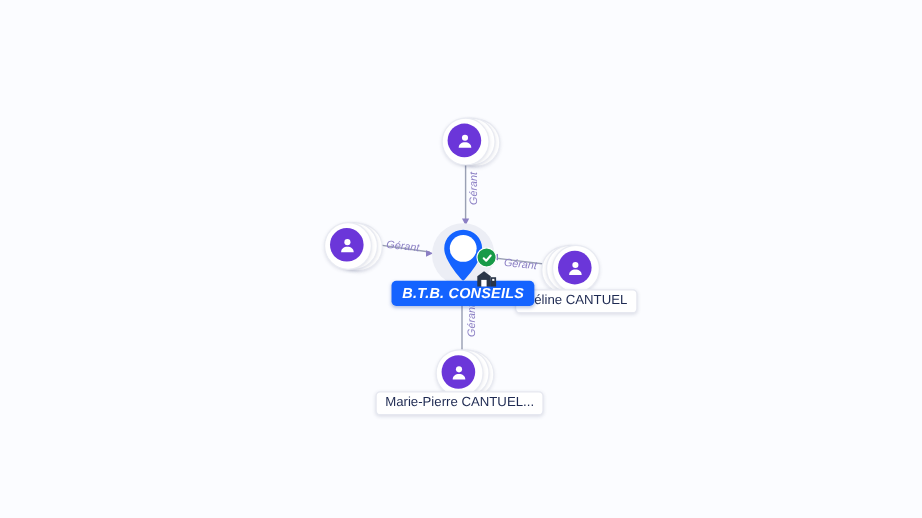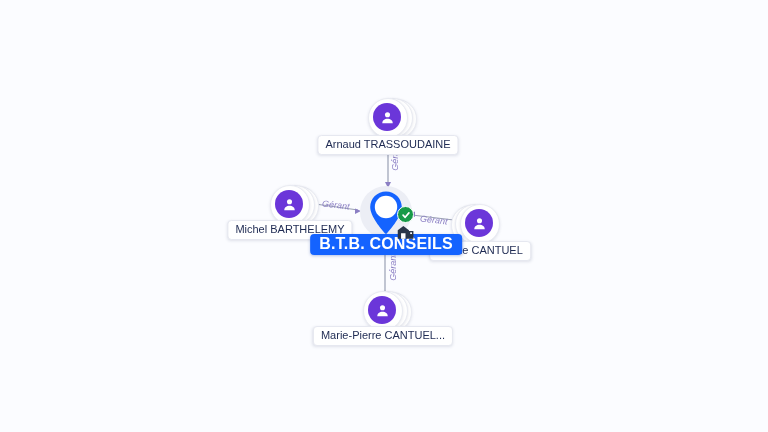--- a/index.html
+++ b/index.html
@@ -132,26 +132,27 @@
     align-items: center;
     justify-content: center;
   }
   .company-label {
     position: absolute;
     transform: translateX(-50%);
     background: #1463ff;
     color: #ffffff;
     border-radius: 4px;
     padding: 3px 9px 4px 9px;
-    font-size: 16px;
+    font-size: 12px;
     line-height: 14px;
     font-weight: bold;
     white-space: nowrap;
     letter-spacing: .2px;
     box-shadow: 0 1px 3px rgba(20,60,160,0.3);
+    font-style: italic;
   }
 
   
   .edge-label {
     position: absolute;
     font-size: 9px;
     line-height: 10px;
     color: #8b7fc4;
     font-style: italic;
     white-space: nowrap;
@@ -193,36 +194,34 @@
       <div class="card c2"></div>
       <div class="card c1"></div>
       <div class="avatar-disc">
         <svg width="17" height="17" viewBox="0 0 24 24" fill="#ffffff">
           <circle cx="12" cy="8.2" r="3.6"></circle>
           <path d="M4.6 20c0-4.1 3.3-6.4 7.4-6.4s7.4 2.3 7.4 6.4z"></path>
         </svg>
       </div>
     </div>
   </div>
-  <div class="node-label" style="left:388px; top:135px;">Arnaud TRASSOUDAINE</div>
 
   <div class="person-node" style="left:290px; top:205px;">
     <div class="stack">
       <div class="card c3"></div>
       <div class="card c2"></div>
       <div class="card c1"></div>
       <div class="avatar-disc">
         <svg width="17" height="17" viewBox="0 0 24 24" fill="#ffffff">
           <circle cx="12" cy="8.2" r="3.6"></circle>
           <path d="M4.6 20c0-4.1 3.3-6.4 7.4-6.4s7.4 2.3 7.4 6.4z"></path>
         </svg>
       </div>
     </div>
   </div>
-  <div class="node-label" style="left:290px; top:220px;">Michel BARTHELEMY</div>
 
   <div class="person-node" style="left:480px; top:224px;">
     <div class="stack fan-left">
       <div class="card c3"></div>
       <div class="card c2"></div>
       <div class="card c1"></div>
       <div class="avatar-disc">
         <svg width="17" height="17" viewBox="0 0 24 24" fill="#ffffff">
           <circle cx="12" cy="8.2" r="3.6"></circle>
           <path d="M4.6 20c0-4.1 3.3-6.4 7.4-6.4s7.4 2.3 7.4 6.4z"></path>

